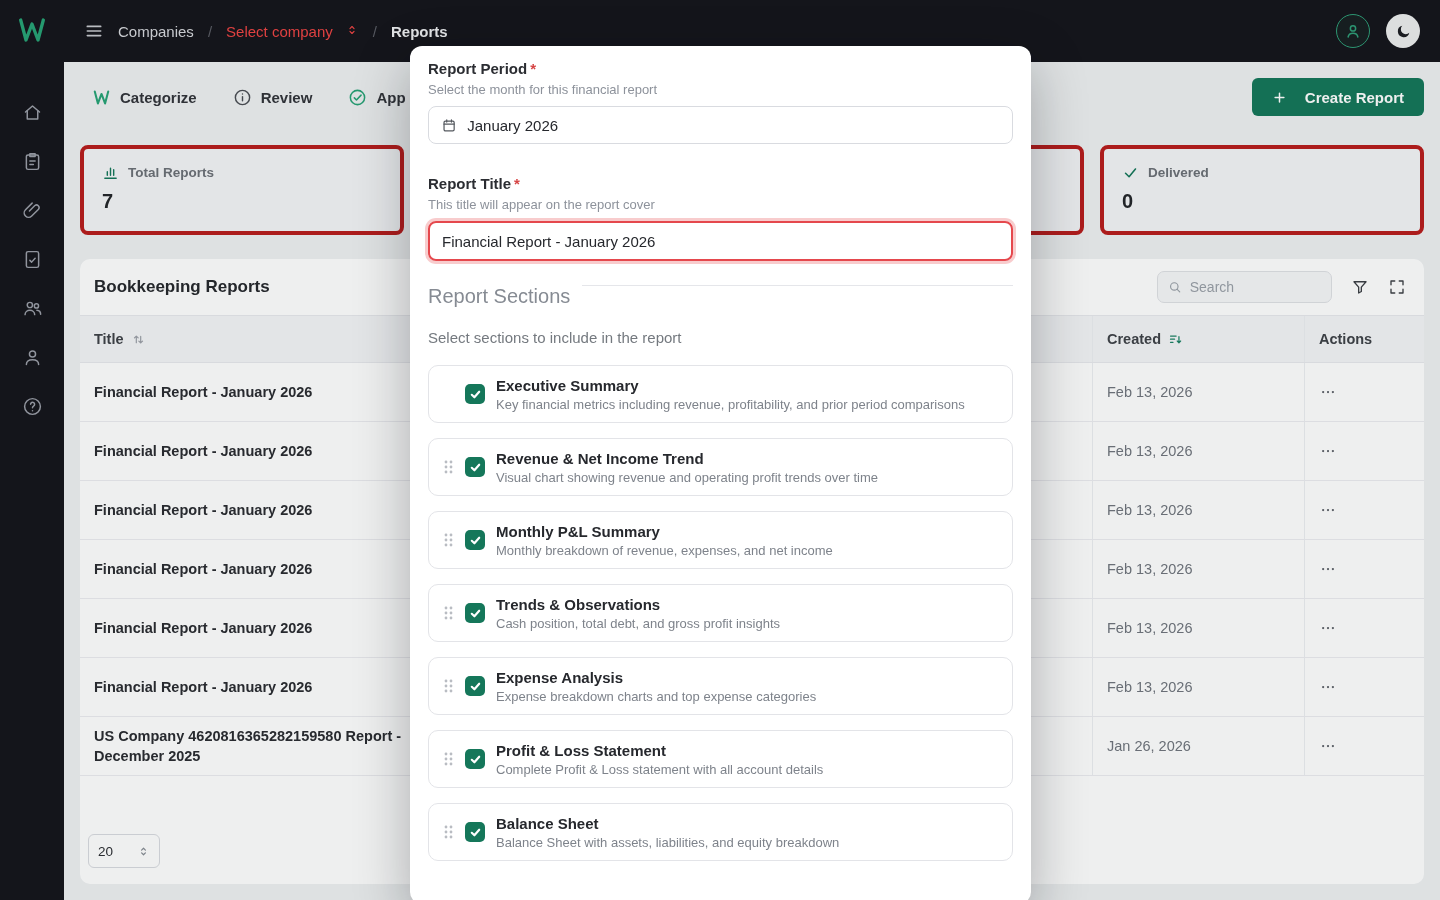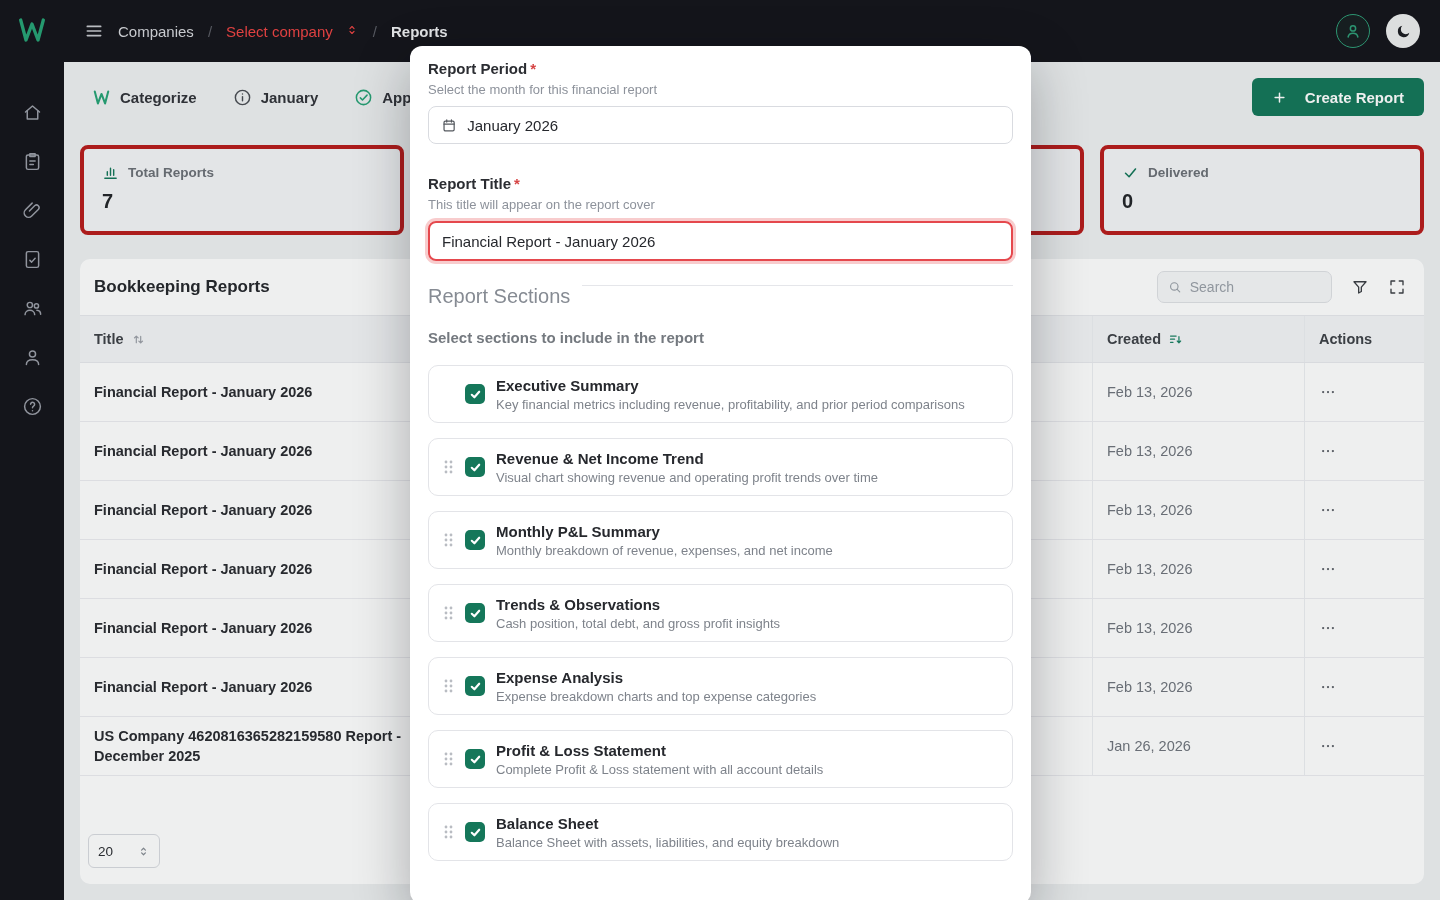--- a/index.html
+++ b/index.html
@@ -78,21 +78,21 @@
   .modal-close{margin-left:auto;color:#4a4d53;cursor:pointer;}
   .field-label{font-size:15px;font-weight:700;color:#2b2d32;margin-top:14px;}
   .req{color:#d64545;margin-left:3px;}
   .field-hint{font-size:13px;color:#8d929b;margin-top:5px;}
   .input{height:38px;border:1px solid #d9dbe0;border-radius:8px;display:flex;align-items:center;gap:10px;padding:0 12px;margin-top:9px;color:#55595f;}
   .input input{border:none;outline:none;font-size:15px;color:#26282d;width:100%;font-family:inherit;background:transparent;}
   .input.highlight{border:2px solid var(--red);box-shadow:0 0 0 3px rgba(229,72,77,.28);height:40px;}
   .gap-lg{height:17px;}
   .divider{display:flex;align-items:flex-start;gap:12px;margin-top:24px;font-size:20px;color:#868b93;}
   .divider .line{flex:1;height:1px;background:#e5e6ea;}
-  .sections-hint{margin-top:21px;font-size:15px;font-weight:700;color:#74797f;}
+  .sections-hint{margin-top:21px;font-size:15px;font-weight:400;color:#74797f;}
   .sections-list{margin-top:19px;}
   .sec-card{border:1px solid #e3e4e8;border-radius:10px;min-height:58px;display:flex;align-items:center;gap:11px;padding:8px 14px;margin-bottom:15px;background:#fff;cursor:pointer;}
   .drag{color:#b9bcc2;cursor:grab;flex:0 0 11px;}
   .checkbox{width:20px;height:20px;background:var(--green);border-radius:5px;display:flex;align-items:center;justify-content:center;flex:0 0 20px;cursor:pointer;}
   .sec-title{font-size:15px;font-weight:700;color:#26282d;}
   .sec-desc{font-size:13px;color:#7e838b;margin-top:3px;}
 </style>
 </head>
 <body>
 
@@ -187,21 +187,21 @@
           <polyline points="3.5 4.5 7.5 19.5 12 7.5 16.5 19.5 20.5 4.5"></polyline>
         </svg>
       <span>Categorize</span>
     </span>
     <span class="tool-item">
       <svg width="19" height="19" viewBox="0 0 24 24" fill="none" stroke="#4a4d53" stroke-width="1.8" stroke-linecap="round">
           <circle cx="12" cy="12" r="9"></circle>
           <path d="M12 11v5"></path>
           <path d="M12 7.5h.01"></path>
         </svg>
-      <span>January</span>
+      <span>Review</span>
     </span>
     <span class="tool-item">
       <svg width="19" height="19" viewBox="0 0 24 24" fill="none" stroke="#27a376" stroke-width="1.9" stroke-linecap="round" stroke-linejoin="round">
           <circle cx="12" cy="12" r="9"></circle>
           <path d="M8 12.5l2.7 2.7L16.5 9"></path>
         </svg>
       <span>App</span>
     </span>
     <button class="btn-create">
       <svg width="15" height="15" viewBox="0 0 24 24" fill="none" stroke="currentColor" stroke-width="2.4" stroke-linecap="round">

